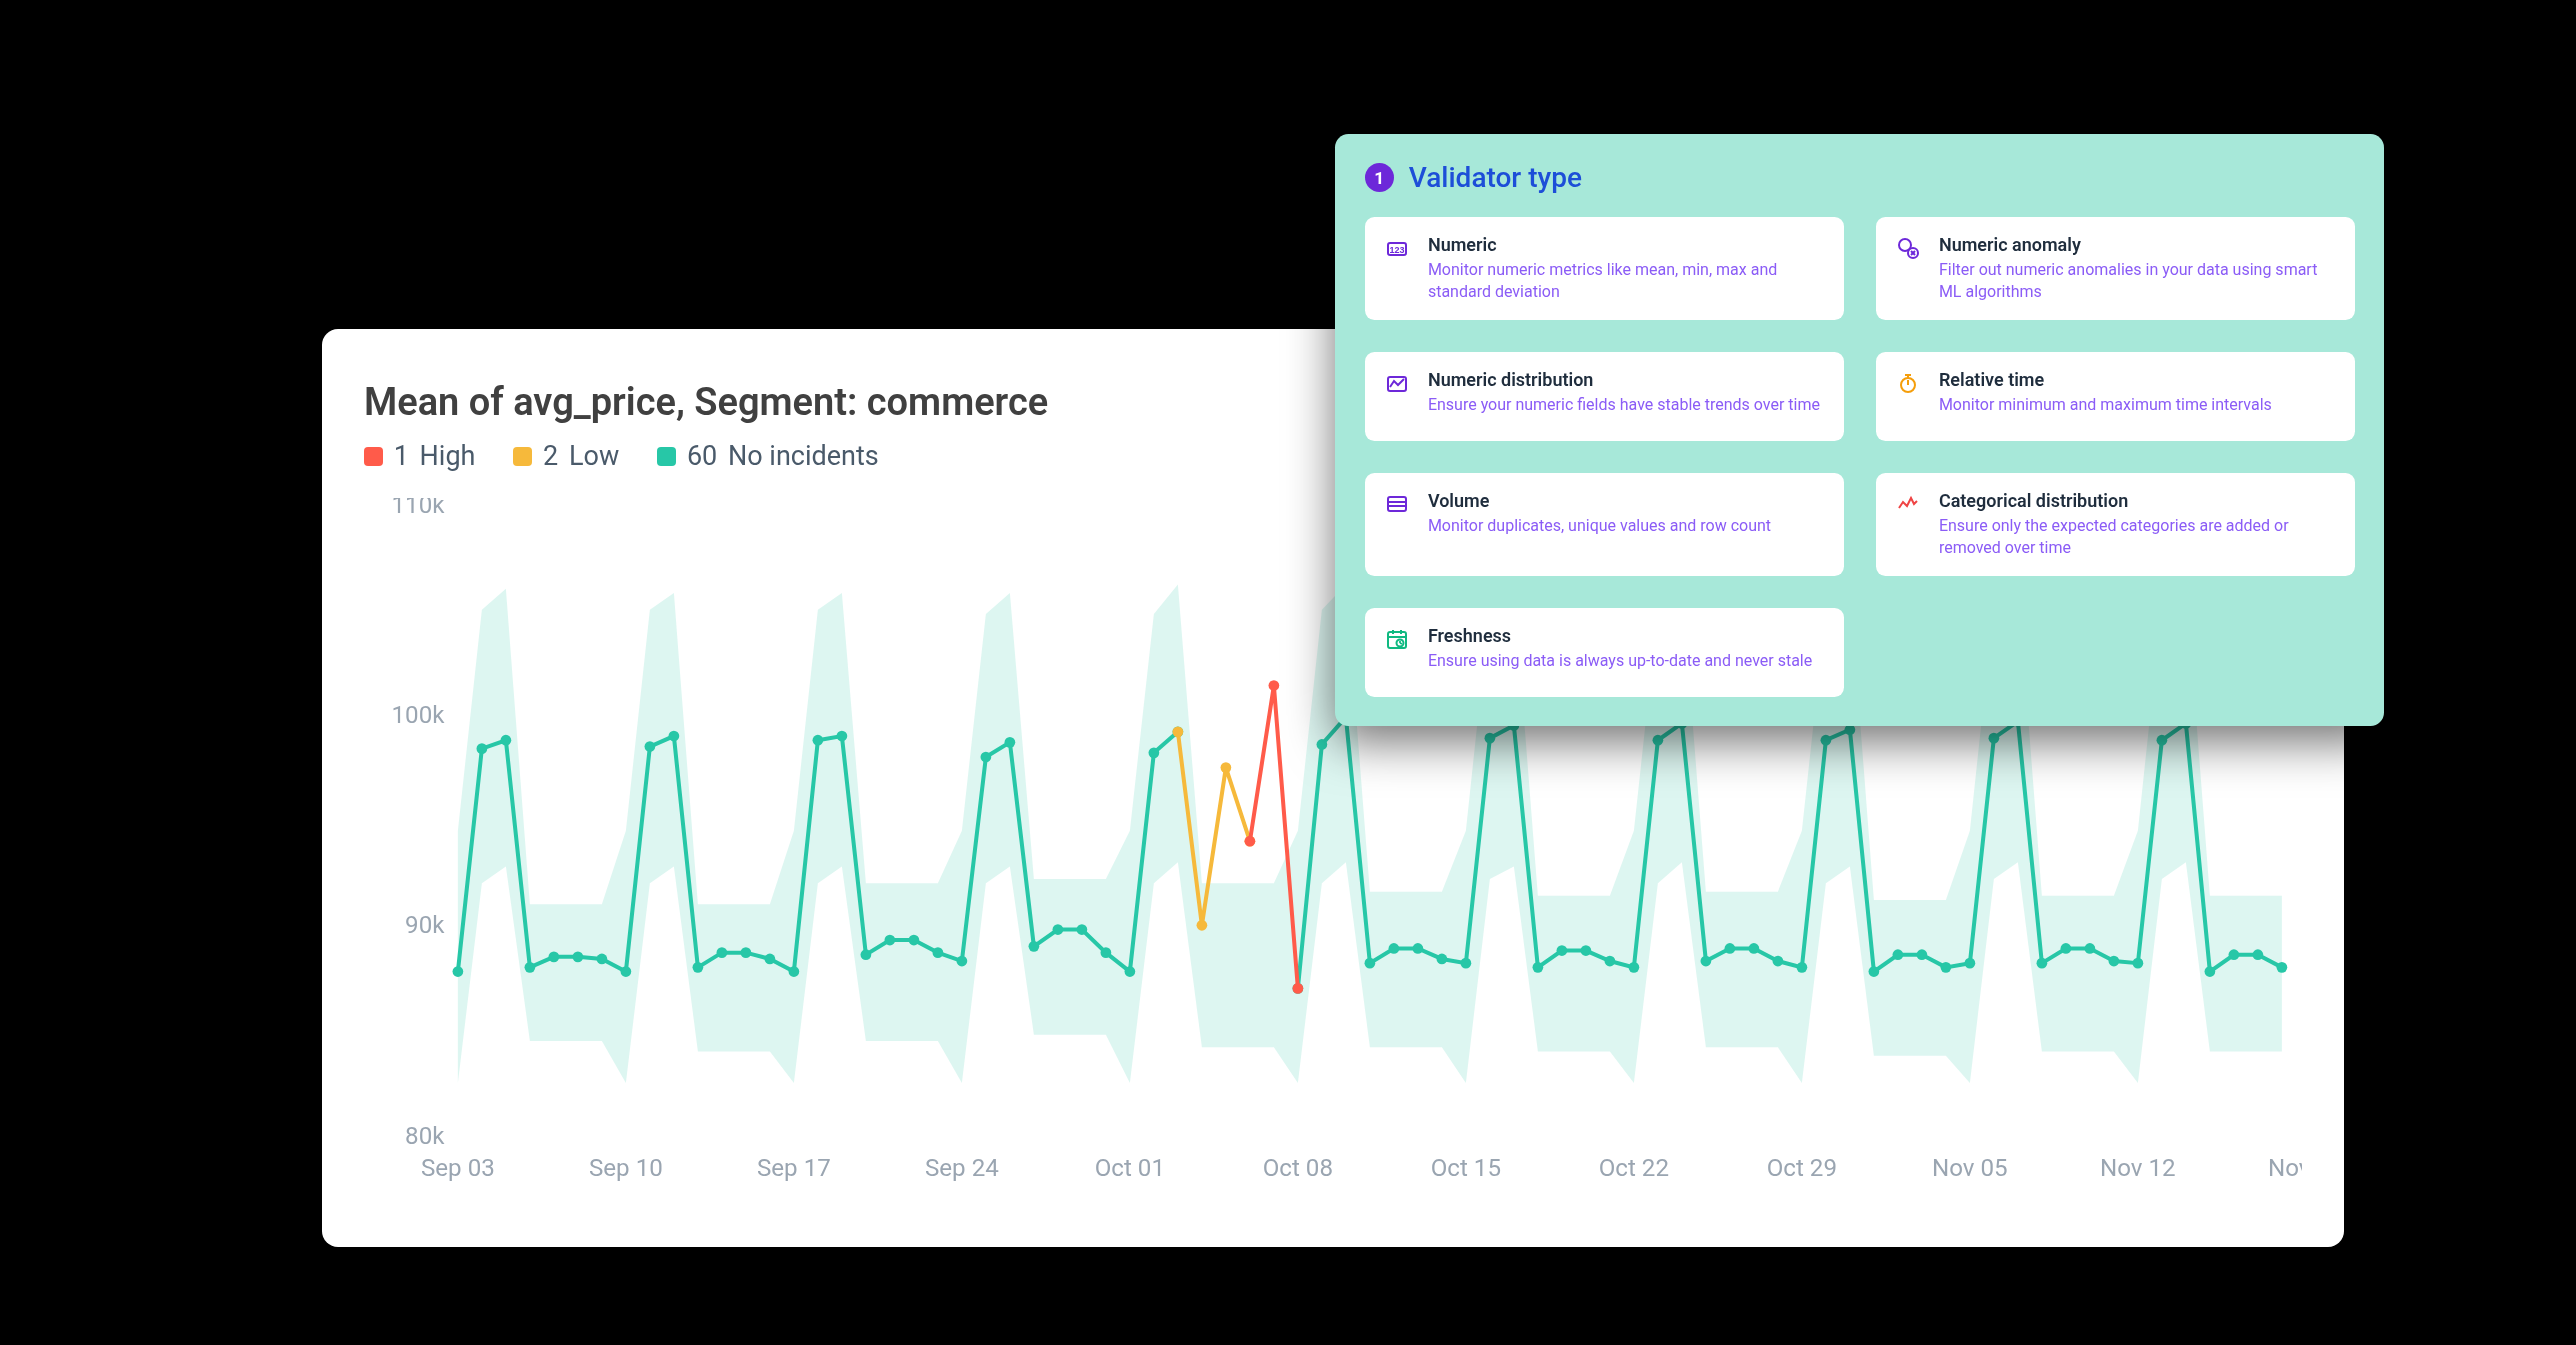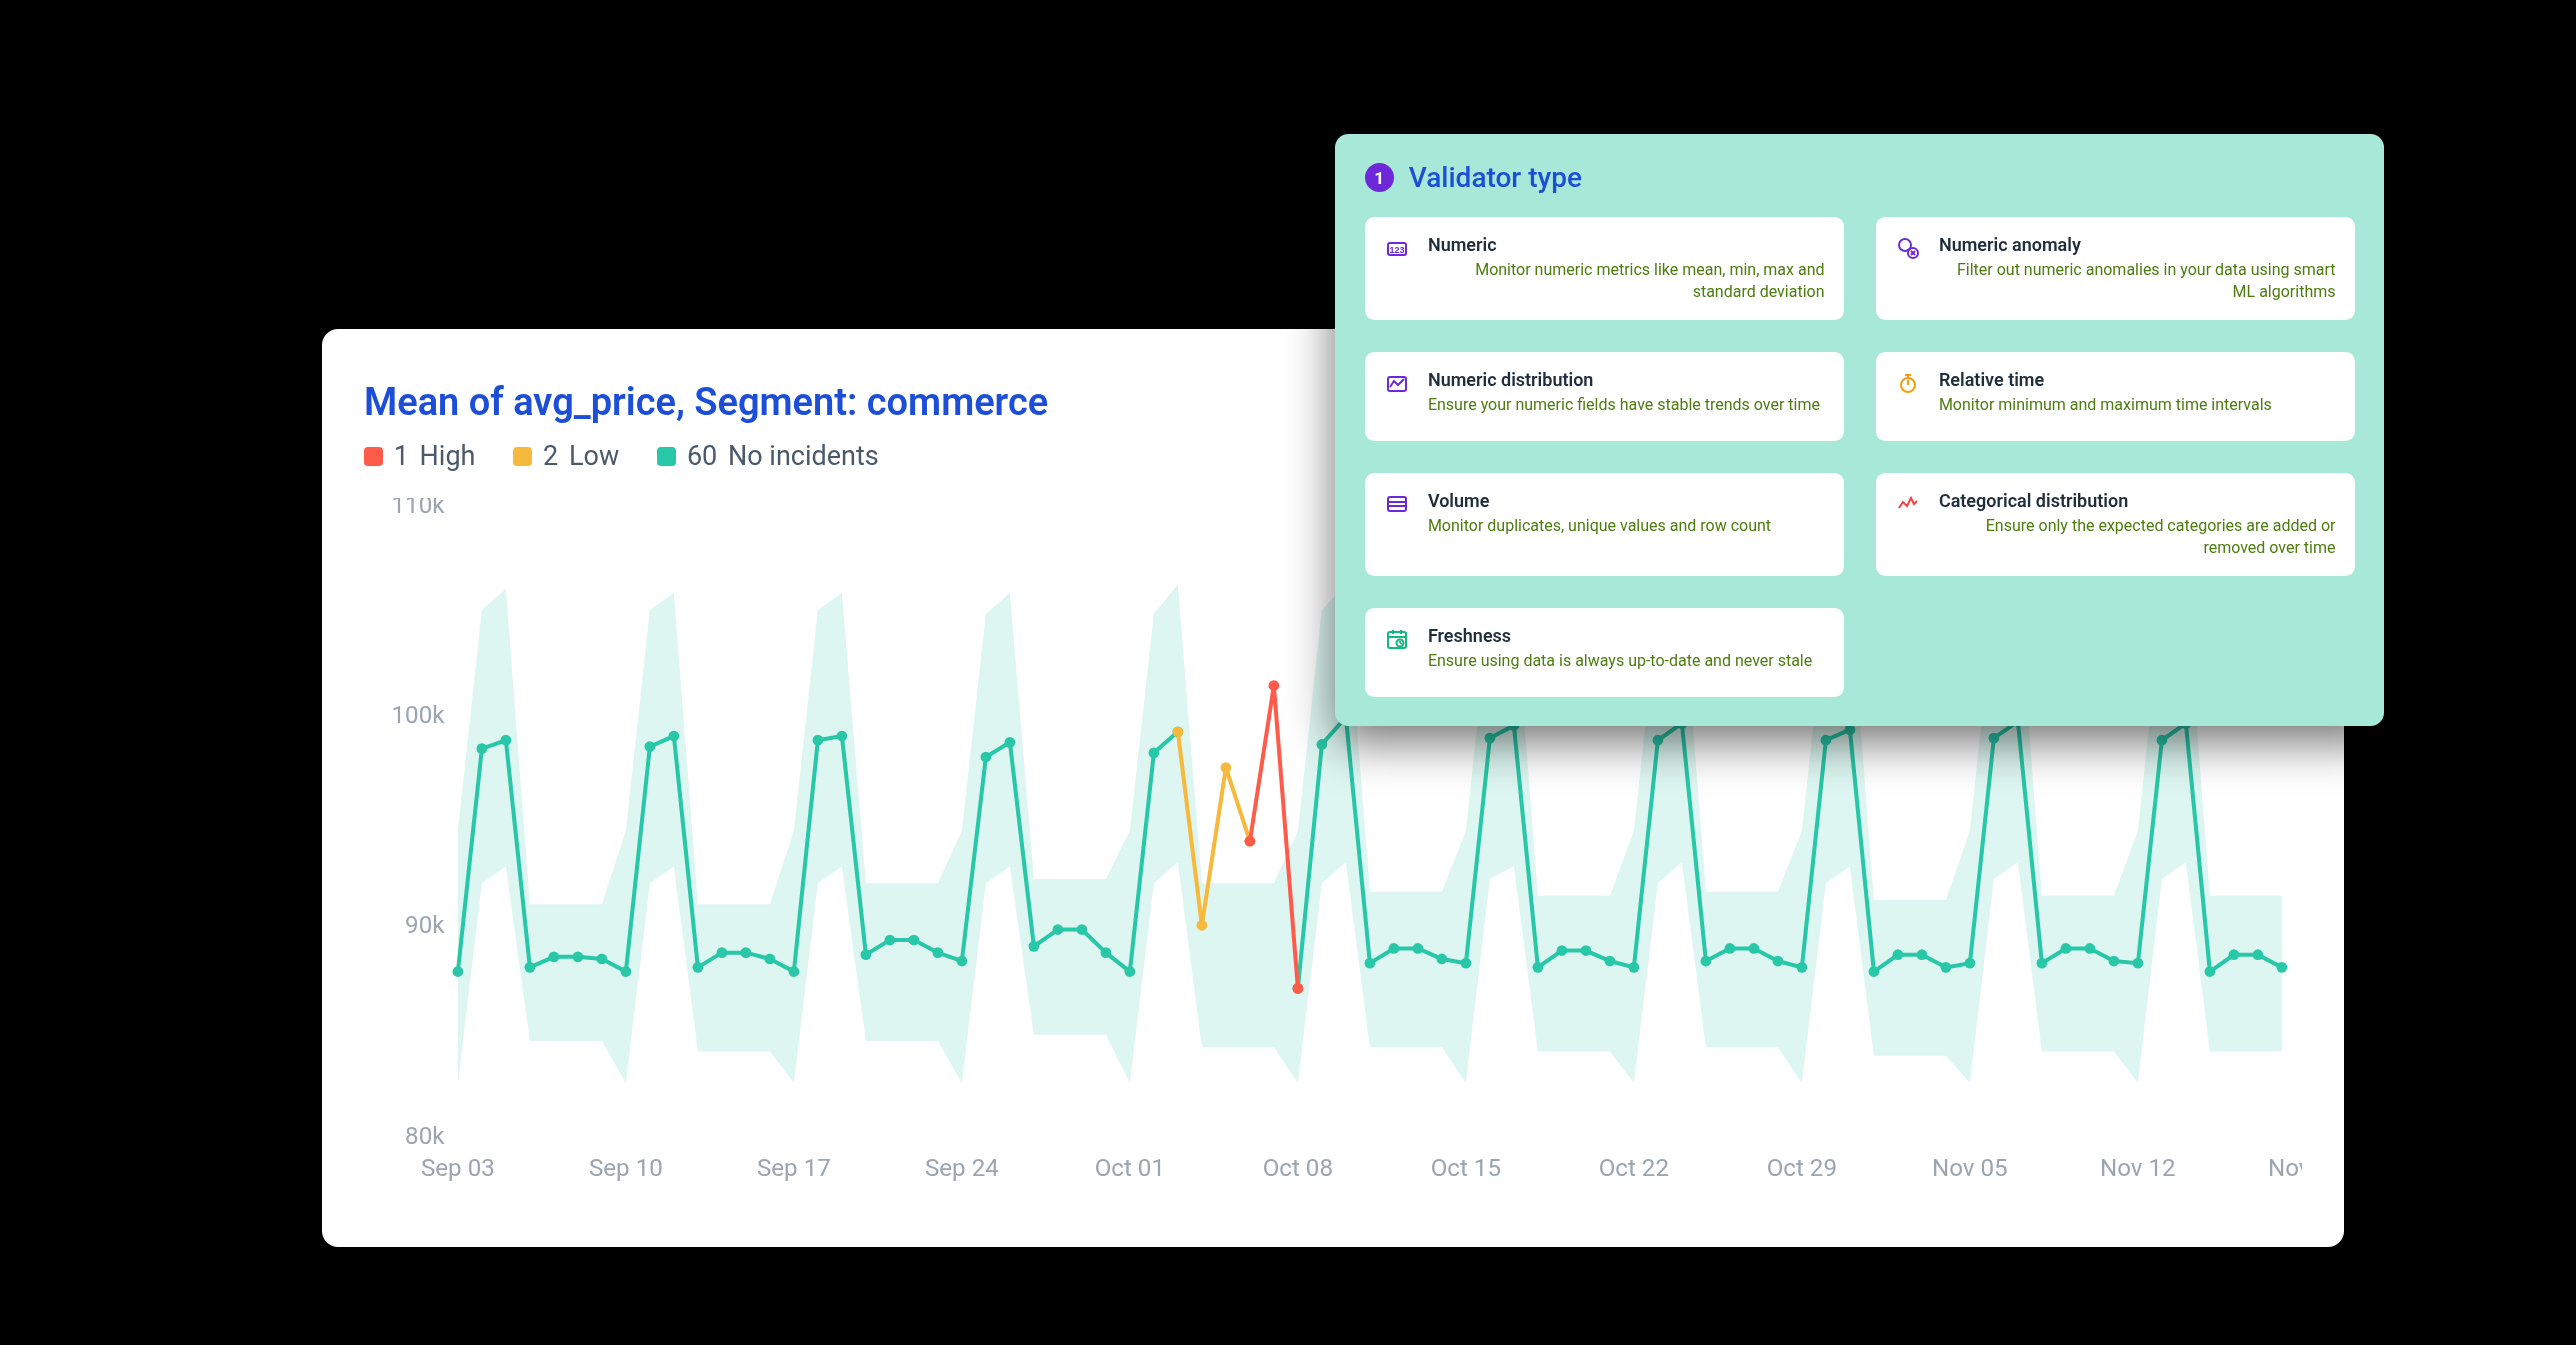--- a/index.html
+++ b/index.html
@@ -23,21 +23,21 @@
     width: 2022px;
     height: 918px;
     background: #fff;
     border-radius: 16px;
     box-shadow: 0 20px 60px rgba(0,0,0,0.6);
     padding: 51px 42px 38px 42px;
   }
   .chart-title {
     font-size: 38px;
     font-weight: 600;
-    color: #1d4ed8;
+    color: #404040;
     margin-bottom: 16px;
   }
   .legend {
     display: flex;
     gap: 38px;
     align-items: center;
     margin-bottom: 25.5px;
   }
   .legend-item {
     display: flex;
@@ -116,21 +116,21 @@
     align-items: flex-start;
     min-height: 89px;
   }
   .vp-icon {
     width: 27px; height: 27px; flex-shrink: 0;
     display: flex; align-items: center; justify-content: center;
   }
   .vp-icon svg { width: 24px; height: 24px; }
   .vp-text { display: flex; flex-direction: column; gap: 4px; }
   .vp-name { font-size: 18px; font-weight: 600; color: #1f2d3d; }
-  .vp-desc { font-size: 16px; color: #4d7c0f; line-height: 1.35; text-align: right; }
+  .vp-desc { font-size: 16px; color: #8b5cf6; line-height: 1.35; }
 </style>
 </head>
 <body>
 
 <div class="stage" id="stage" style="transform: scale(1);">
 
   <div class="chart-card">
     <div class="chart-title">Mean of avg_price, Segment: commerce</div>
 
     <div class="legend">

